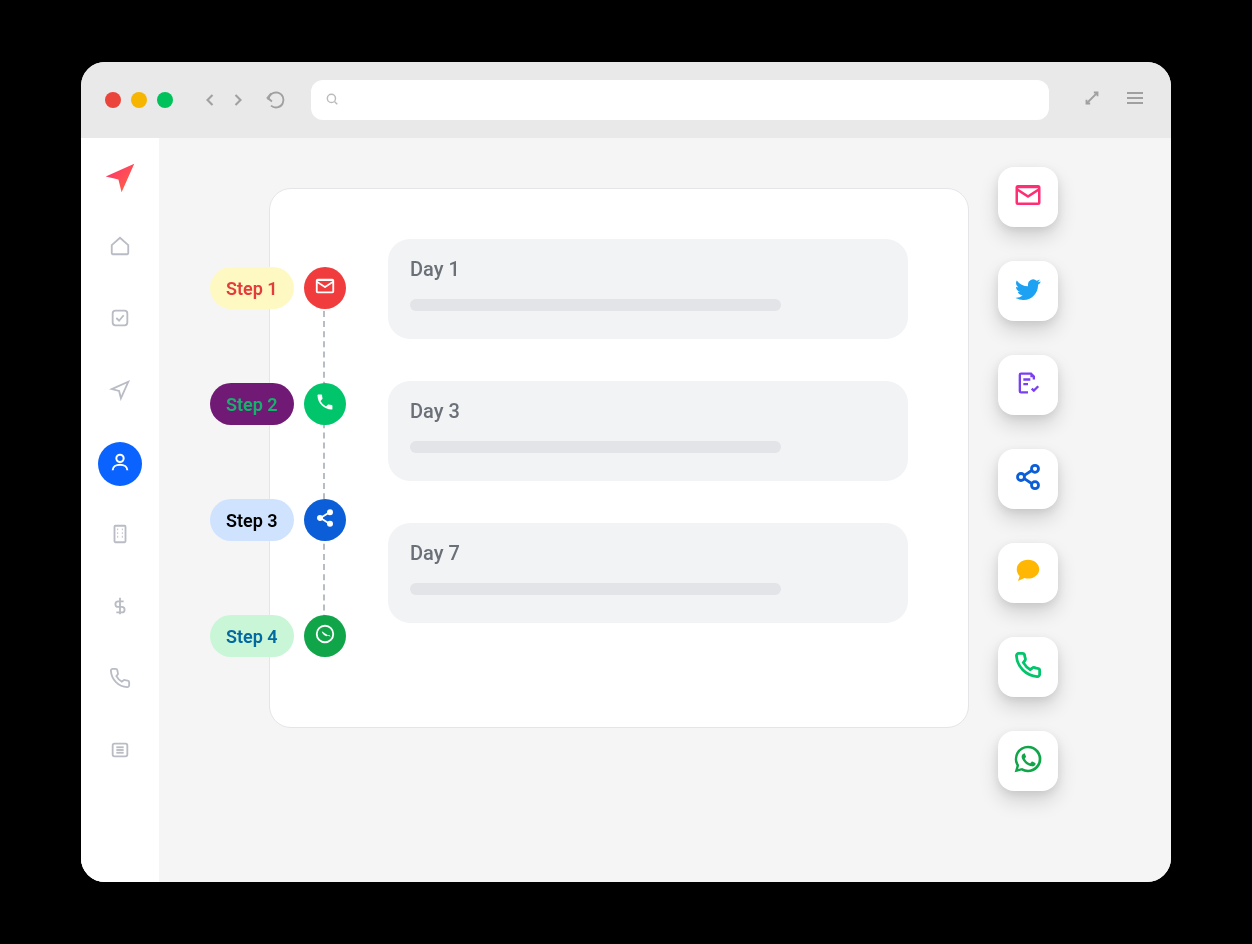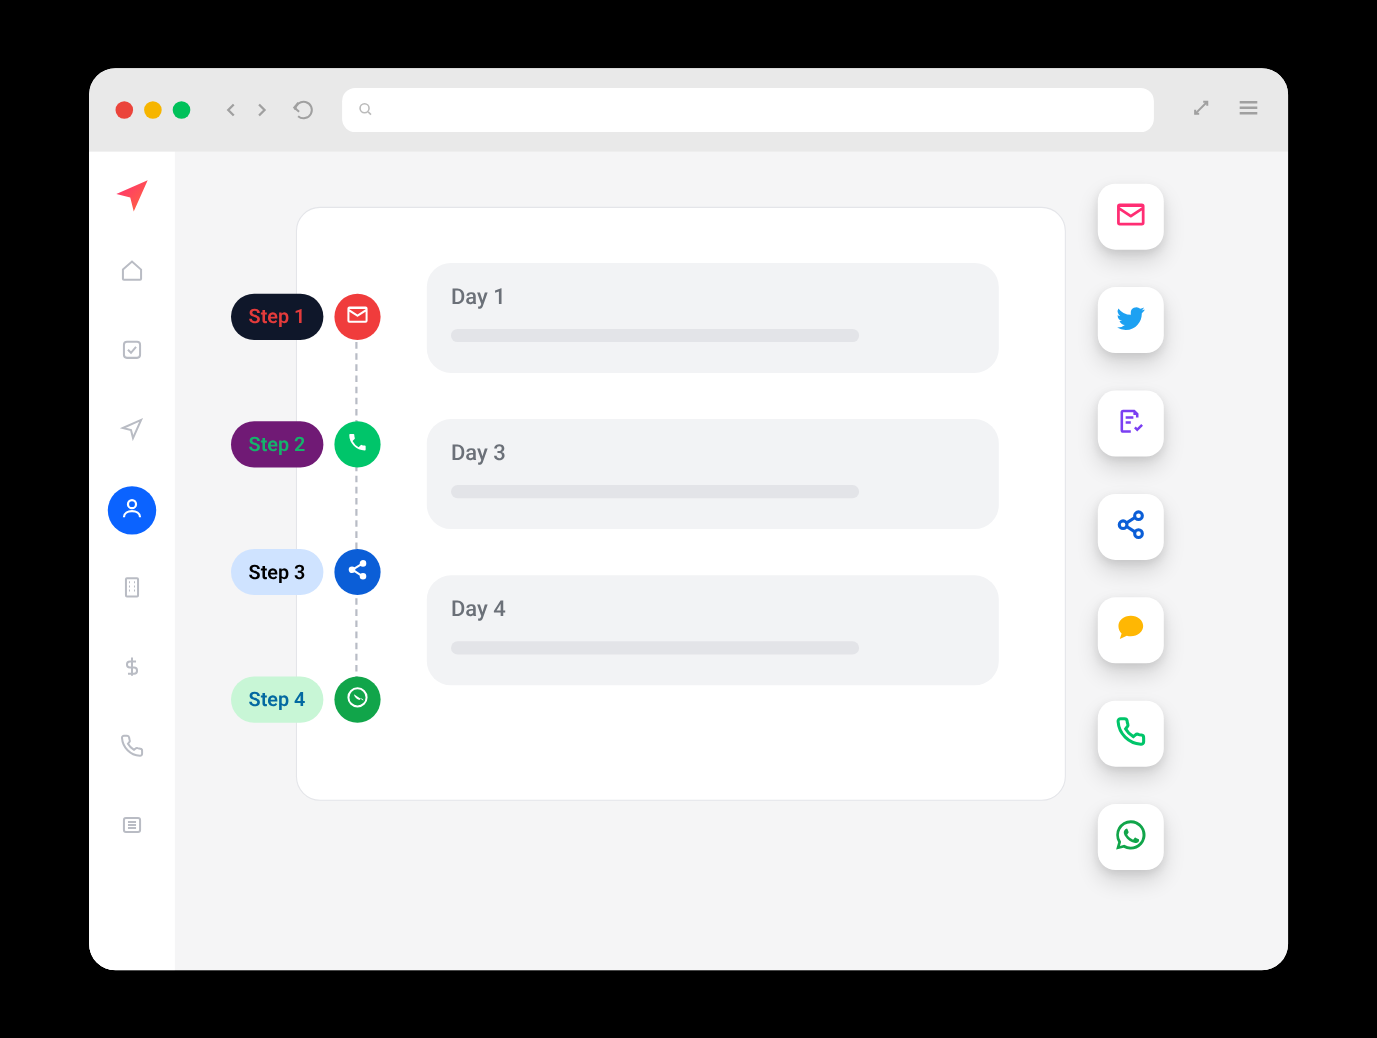--- a/index.html
+++ b/index.html
@@ -262,21 +262,21 @@
 
     <div class="main">
       <div class="main-inner">
         <div class="card">
 
           <div class="steps-col">
 
             <div style="position:absolute; left: 113px; top: 44px; height: 340px; border-left:2px dashed #b8bcc5; z-index:0;"></div>
 
             <div class="step-row" style="z-index:1;">
-              <div class="step-pill" style="background:#0f172a;color:#e43b3b;">
+              <div class="step-pill" style="background:#fef9c3;color:#e43b3b;">
                   <span>Step 1</span>
                 </div>
               <div class="step-circle" style="background:#f03c3c;">
                 <span><svg viewBox="0 0 24 24" width="22" height="22" fill="#fff">
                       <path d="M2 6a2 2 0 0 1 2-2h16a2 2 0 0 1 2 2v12a2 2 0 0 1-2 2H4a2 2 0 0 1-2-2V6zm2 .5v.2l8 5.3 8-5.3V6.5H4zm16 2.6-7.4 4.9a1 1 0 0 1-1.2 0L4 9.1V18h16V9.1z"></path>
                     </svg></span>
               </div>
             </div>
 
             <div class="step-row" style="z-index:1;">
@@ -321,21 +321,21 @@
           <div class="days">
             <div class="day-card">
               <div class="day-title">Day 1</div>
               <div class="day-bar"></div>
             </div>
             <div class="day-card">
               <div class="day-title">Day 3</div>
               <div class="day-bar"></div>
             </div>
             <div class="day-card">
-              <div class="day-title">Day 4</div>
+              <div class="day-title">Day 7</div>
               <div class="day-bar"></div>
             </div>
           </div>
 
           <div class="chips">
             <div class="chip">
               <span><svg viewBox="0 0 24 24" width="30" height="30" fill="#ff2d73">
                     <path d="M2 6a2 2 0 0 1 2-2h16a2 2 0 0 1 2 2v12a2 2 0 0 1-2 2H4a2 2 0 0 1-2-2V6zm2 .5v.2l8 5.3 8-5.3V6.5H4zm16 2.6-7.4 4.9a1 1 0 0 1-1.2 0L4 9.1V18h16V9.1z"></path>
                   </svg></span>
             </div>

